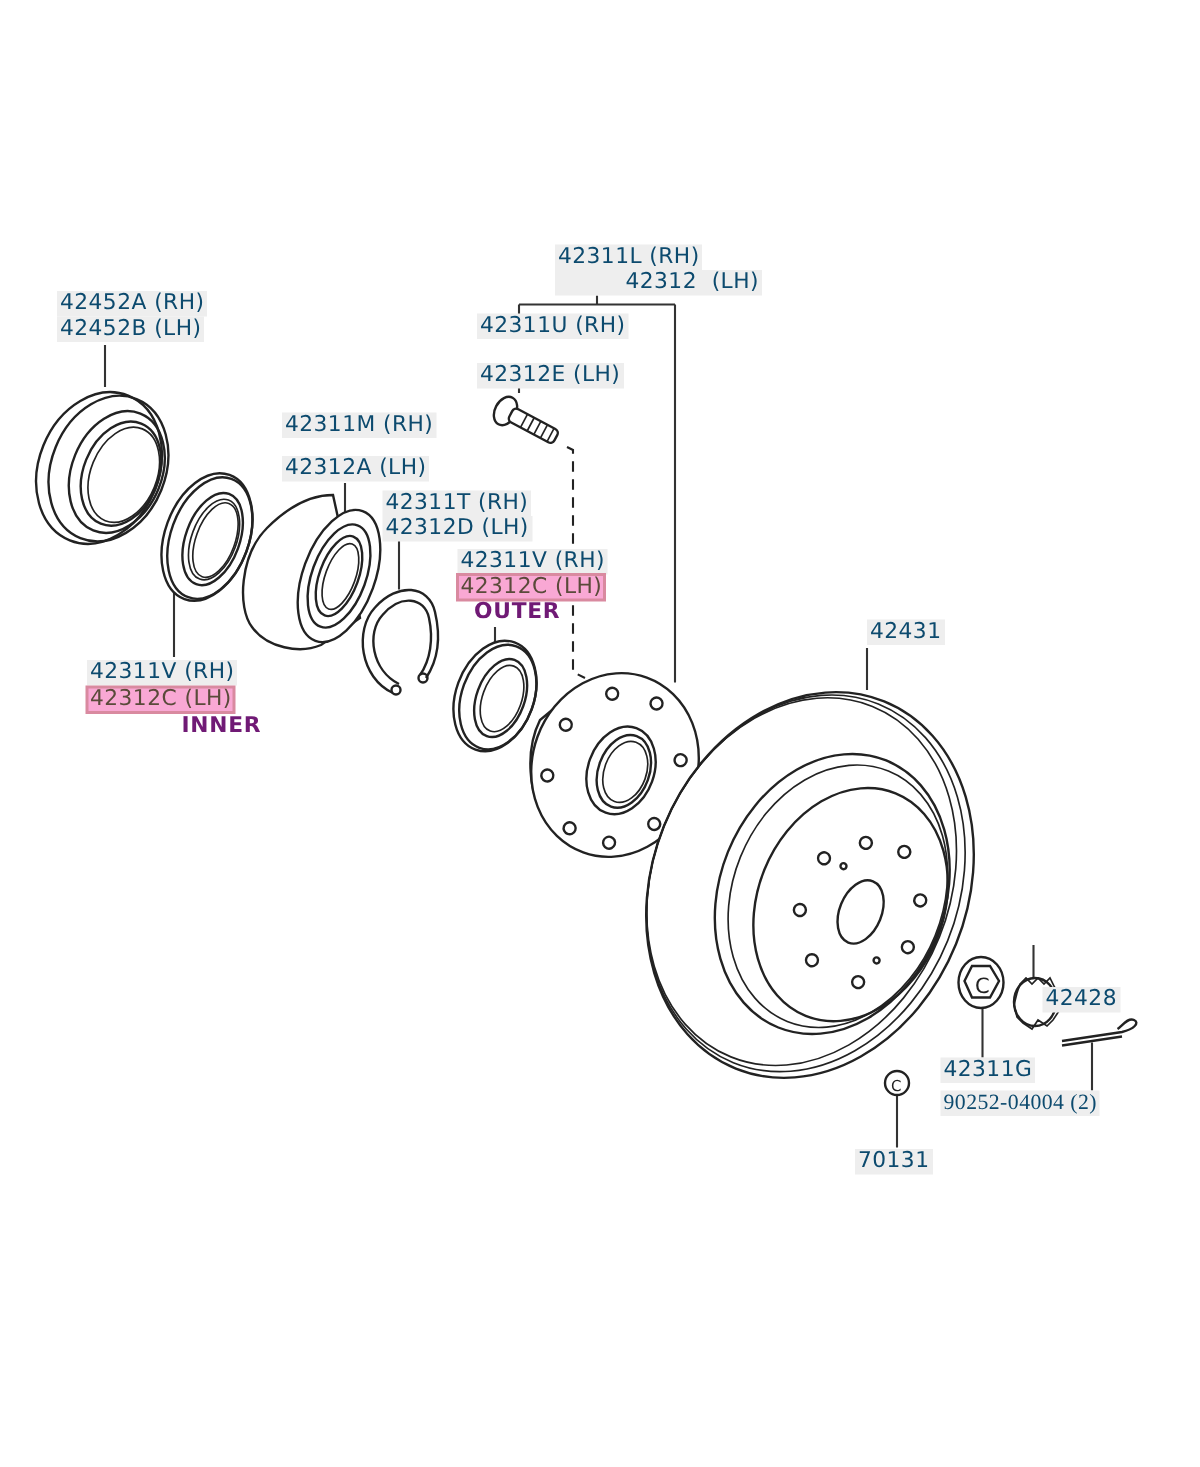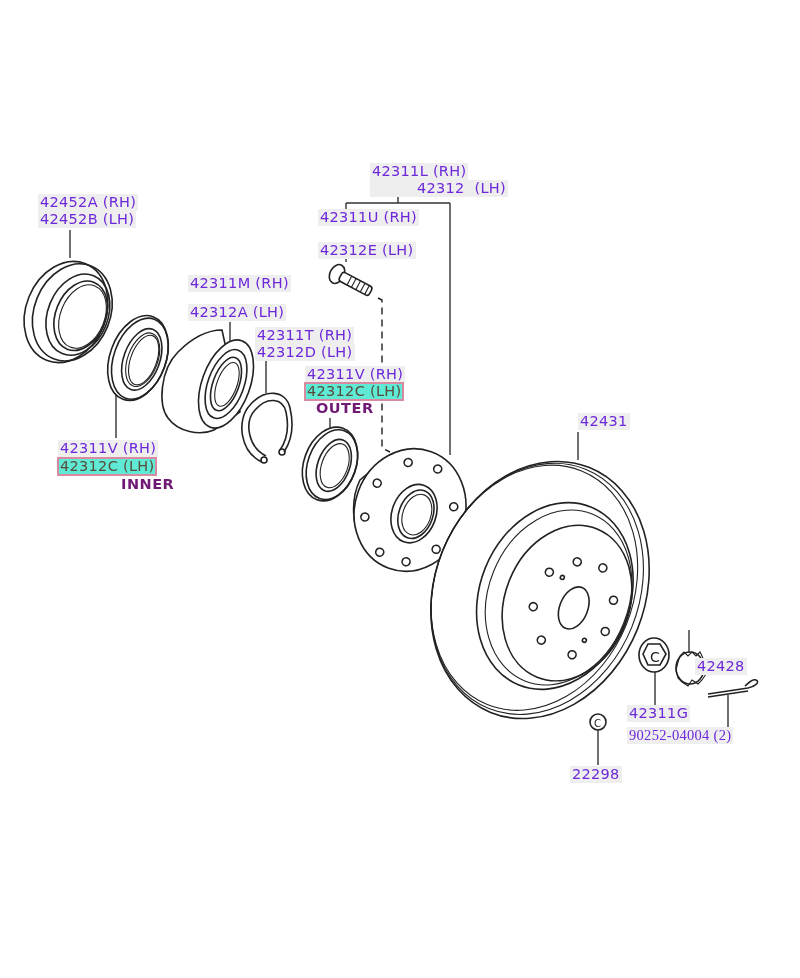--- a/index.html
+++ b/index.html
@@ -4,28 +4,28 @@
 <style>
   html, body { margin: 0; padding: 0; background: #ffffff; }
   body { width: 800px; height: 978px; position: relative; overflow: hidden; font-family: "DejaVu Sans", sans-serif; }
   #diagram { position: absolute; left: 0; top: 0; width: 800px; height: 978px; }
   .lbl {
     position: absolute;
     font-family: "DejaVu Sans", sans-serif;
     font-size: 14.5px;
     line-height: 17px;
     letter-spacing: 0.3px;
-    color: #6d28d9;
+    color: #0c4a6e;
     background: #eeeeee;
     padding: 0 2px;
     white-space: pre;
     cursor: pointer;
   }
   .lbl.hl {
-    background: #5eead4;
+    background: #f9a8d4;
     outline: 2px solid #d98aa0;
     outline-offset: -1px;
     color: #5a4a3a;
   }
   .note {
     position: absolute;
     font-family: "DejaVu Sans", sans-serif;
     font-size: 14.5px;
     line-height: 17px;
     color: #701a75;
@@ -198,13 +198,13 @@
 <div class="note" style="left:316px;top:400px;">OUTER</div>
 
 <div class="lbl" style="left:58px;top:440px;">42311V (RH)</div>
 <div class="lbl hl" style="left:58px;top:458px;">42312C (LH)</div>
 <div class="note" style="left:88px;top:476px;margin-left:33px;">INNER</div>
 
 <div class="lbl" style="left:578px;top:413px;">42431</div>
 <div class="lbl" style="left:695px;top:612px;margin-top:46px;">42428</div>
 <div class="lbl" style="left:627px;top:705px;">42311G</div>
 <div class="lbl" style="left:627px;top:727px;font-family:Liberation Serif, serif;">90252-04004 (2)</div>
-<div class="lbl" style="left:570px;top:766px;">22298</div>
+<div class="lbl" style="left:570px;top:766px;">70131</div>
 
 </body></html>

